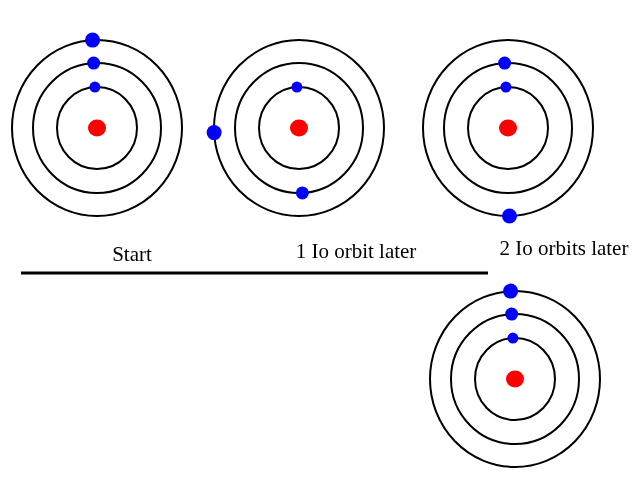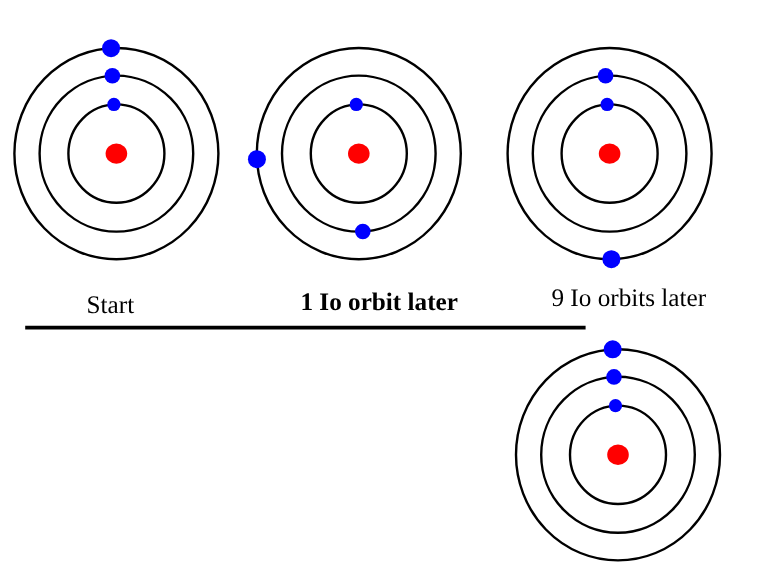--- a/index.html
+++ b/index.html
@@ -20,20 +20,21 @@
     left: 0;
     top: 0;
   }
   .diagram-label {
     position: absolute;
     transform: translateX(-50%);
     font-size: 21px;
     line-height: 24px;
     color: #000000;
     white-space: nowrap;
+    margin-left: 40px;
   }
 </style>
 </head>
 <body>
 
 <div id="canvas">
   <svg id="scene" width="640" height="480" viewBox="0 0 640 480">
       <g>
         <ellipse cx="97" cy="128" rx="40" ry="41" fill="none" stroke="#000000" stroke-width="2"></ellipse>
         <ellipse cx="97" cy="128" rx="64" ry="65" fill="none" stroke="#000000" stroke-width="2"></ellipse>
@@ -67,15 +68,15 @@
         <ellipse cx="515" cy="379" rx="85" ry="88" fill="none" stroke="#000000" stroke-width="2"></ellipse>
         <ellipse cx="515" cy="379" rx="9" ry="8.5" fill="#ff0000"></ellipse>
         <circle cx="512.9065617502822" cy="338.0561890750625" r="5.5" fill="#0000ff"></circle>
         <circle cx="511.6504988004516" cy="314.0890802409527" r="6.5" fill="#0000ff"></circle>
         <circle cx="510.5514437193498" cy="291.1206009415975" r="7.5" fill="#0000ff"></circle>
       </g>
       <line x1="21" y1="273" x2="488" y2="273" stroke="#000000" stroke-width="3"></line>
     </svg>
 
   <div class="diagram-label" style="left: 92px; top: 242px;">Start</div>
-  <div class="diagram-label" style="left: 316px; top: 239px; font-weight: bold;">1 Io orbit later</div>
-  <div class="diagram-label" style="left: 524px; top: 236px;">9 Io orbits later</div>
+  <div class="diagram-label" style="left: 316px; top: 239px;">1 Io orbit later</div>
+  <div class="diagram-label" style="left: 524px; top: 236px;">2 Io orbits later</div>
 </div>
 
 </body></html>

